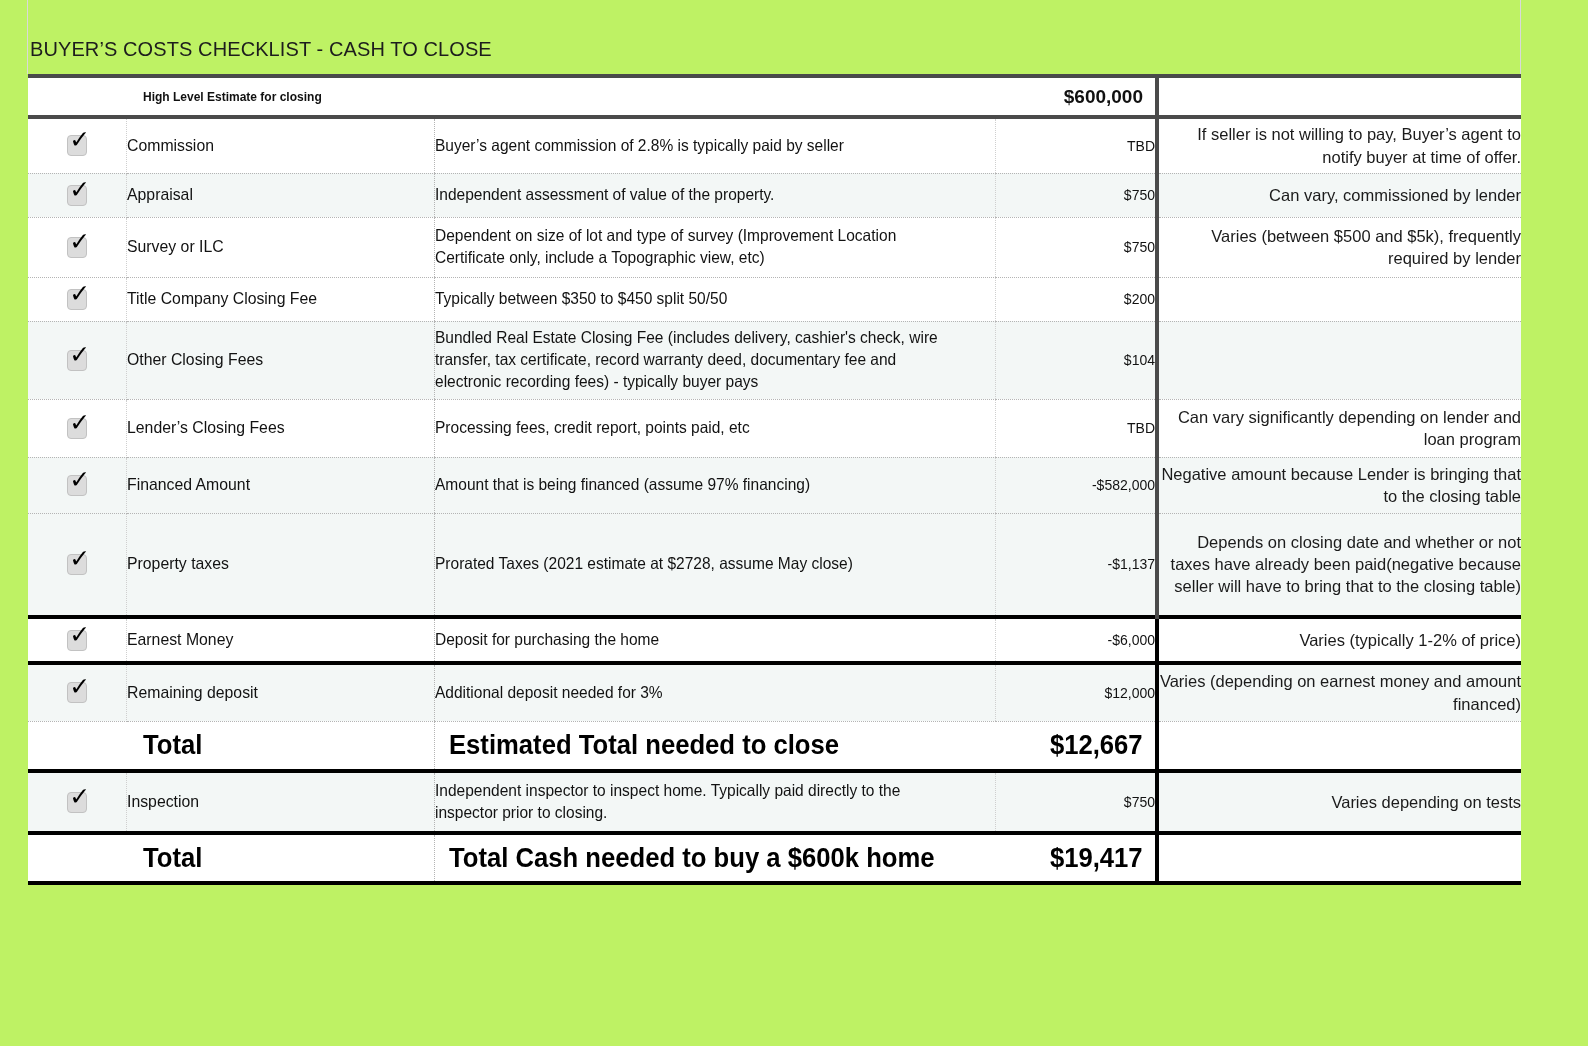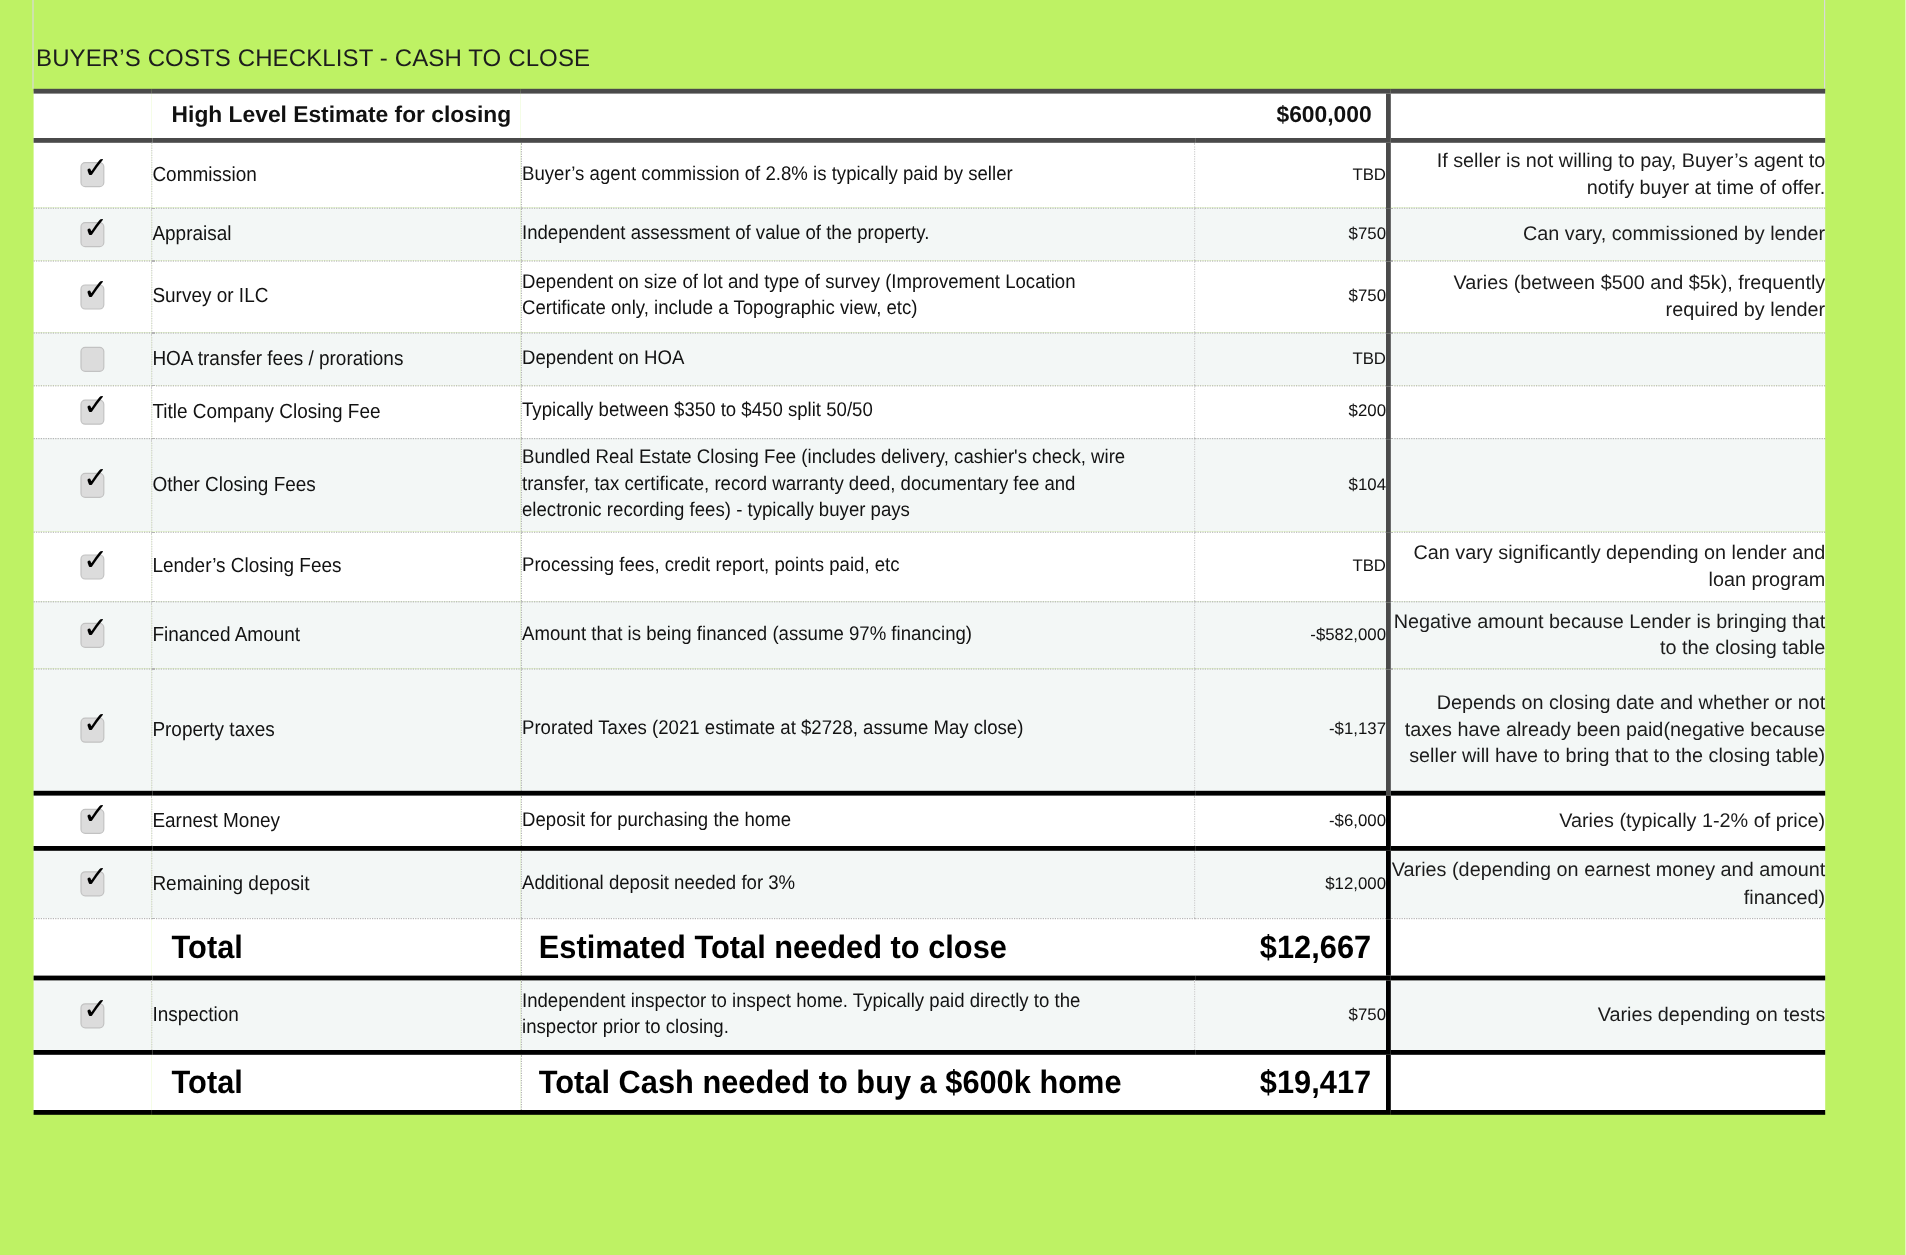--- a/index.html
+++ b/index.html
@@ -73,21 +73,21 @@
     border-top: 4px solid #4a4a4a;
     border-bottom: 4px solid #4a4a4a;
     background: #ffffff;
   }
   tr.band-estimate td.hl-left   { border-right: none; }
   tr.band-estimate td.hl-label  { }
   tr.band-estimate td.hl-value  { text-align: right; padding-right: 12px; }
   tr.band-estimate td.hl-note   { border-left: 4px solid #4a4a4a; }
 
   .hl-label-txt {
-    font-size: 19px; font-weight: bold; color: #111;
+    font-size: 12px; font-weight: bold; color: #111;
     padding-left: 17px; display: block; text-align: left;
   }
   .hl-value-txt {
     font-size: 19px; font-weight: bold; color: #111;
   }
 
   
   tr.head-row td {
     height: 37px;
     border-bottom: 1px solid #9a9a9a;
@@ -258,29 +258,20 @@
           </tr>
           <tr class="data-row plain" style="height:60px;">
             <td class="d-yes cell-yes"><span class="checkbox"><span class="tick">✓</span></span></td>
             <td class="d-type cell-type"><span class="txt-type">Survey or ILC</span></td>
             <td class="d-desc cell-desc">
               <span class="txt-desc">Dependent on size of lot and type of survey (Improvement Location Certificate only, include a Topographic view, etc)</span>
             </td>
             <td class="d-est cell-est"><span class="txt-est">$750</span></td>
             <td class="d-note cell-note"><span class="txt-note">Varies (between $500 and $5k), frequently required by lender</span></td>
           </tr>
-          <tr class="data-row shaded" style="height:44px;">
-            <td class="d-yes cell-yes"><span class="checkbox off"></span></td>
-            <td class="d-type cell-type"><span class="txt-type">HOA transfer fees / prorations</span></td>
-            <td class="d-desc cell-desc">
-              <span class="txt-desc">Dependent on HOA</span>
-            </td>
-            <td class="d-est cell-est"><span class="txt-est">TBD</span></td>
-            <td class="d-note cell-note"><span class="txt-note"></span></td>
-          </tr>
           <tr class="data-row plain" style="height:44px;">
             <td class="d-yes cell-yes"><span class="checkbox"><span class="tick">✓</span></span></td>
             <td class="d-type cell-type"><span class="txt-type">Title Company Closing Fee</span></td>
             <td class="d-desc cell-desc">
               <span class="txt-desc">Typically between $350 to $450 split 50/50</span>
             </td>
             <td class="d-est cell-est"><span class="txt-est">$200</span></td>
             <td class="d-note cell-note"><span class="txt-note"></span></td>
           </tr>
           <tr class="data-row shaded" style="height:78px;">

